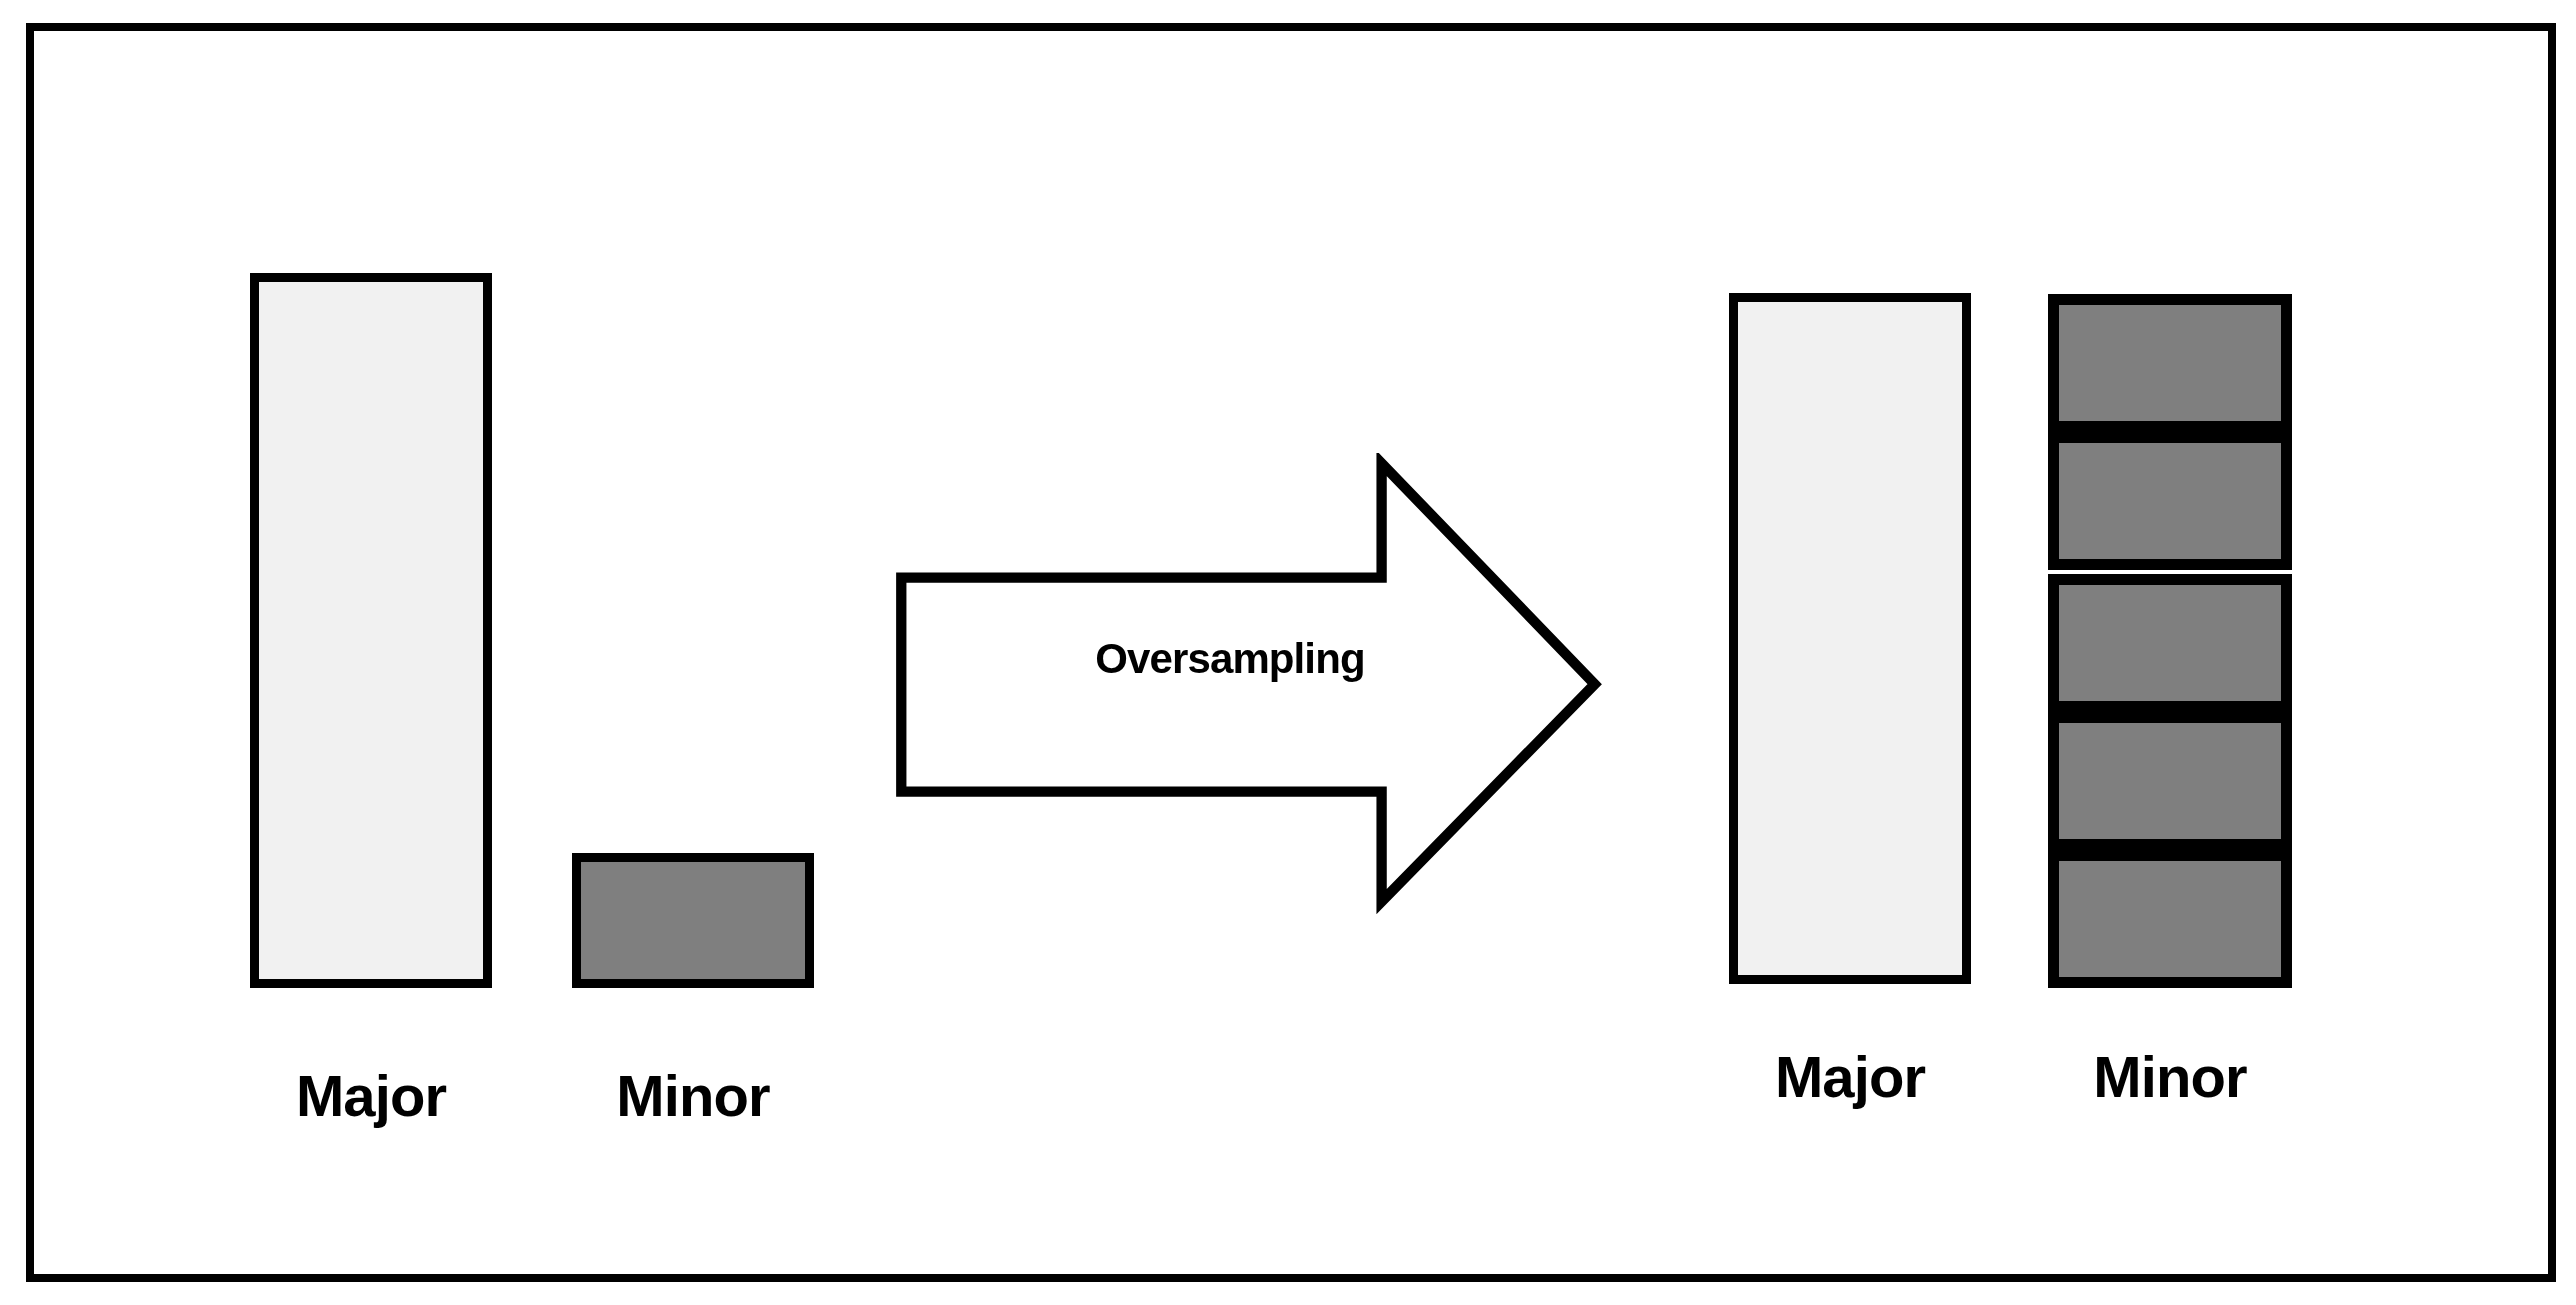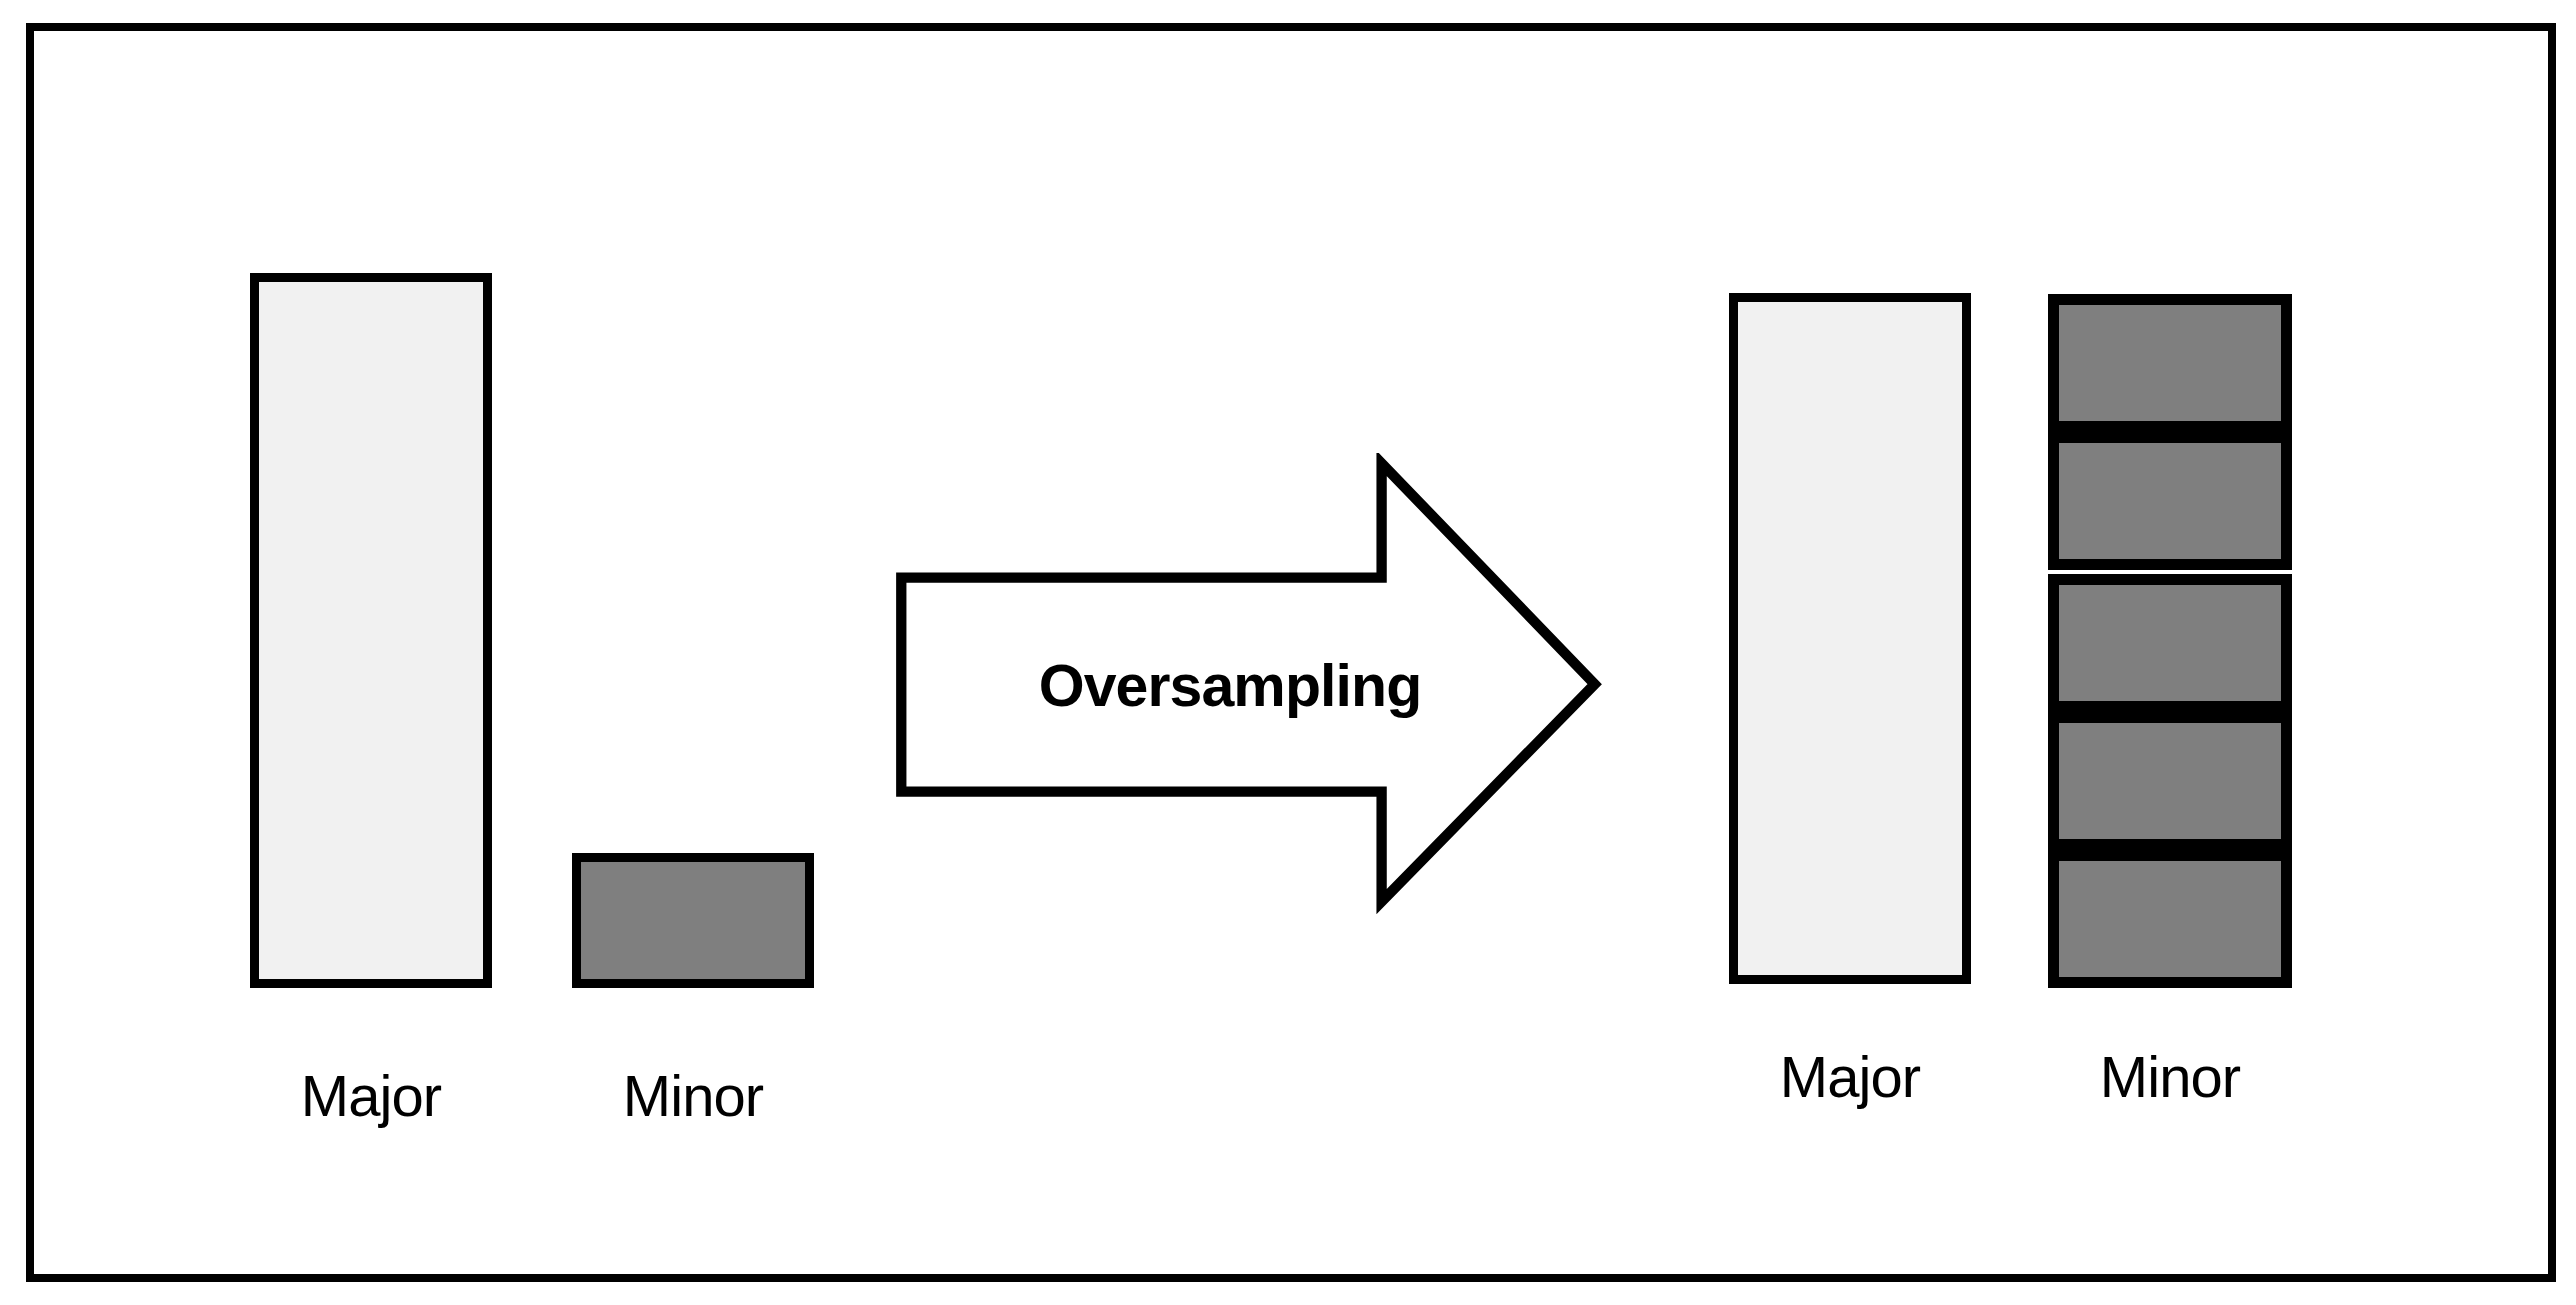--- a/index.html
+++ b/index.html
@@ -48,44 +48,44 @@
     width: 244px;
     height: 138px;
     border: 11.2px solid var(--outline);
     background: var(--minor-fill);
   }
   .minor-block.gap-above { margin-top: 4.3px; }
 
   .bar-label {
     position: absolute;
     text-align: center;
-    font-weight: 400;
+    font-weight: 700;
     font-size: 58px;
     line-height: 69px;
     color: var(--outline);
     letter-spacing: -0.9px;
   }
   .lbl-before-major { left: 216px; top: 1030px; width: 242px; }
   .lbl-before-minor { left: 538px; top: 1030px; width: 242px; }
   .lbl-after-major  { left: 1695px; top: 1011px; width: 242px; }
   .lbl-after-minor  { left: 2014px; top: 1011px; width: 244px; }
 
   .arrow-wrap {
     position: absolute;
     left: 860px; top: 422px;
     width: 714px; height: 464px;
   }
   .arrow-wrap svg { display: block; width: 100%; height: 100%; }
   .arrow-label {
     position: absolute;
-    left: 921px; top: 616px;
+    left: 921px; top: 588px;
     width: 550px;
     text-align: center;
     font-weight: 700;
-    font-size: 59px;
+    font-size: 42px;
     line-height: 79px;
     color: var(--outline);
     letter-spacing: -0.9px;
   }
 </style>
 </head>
 <body>
 
 <div class="frame">
 

